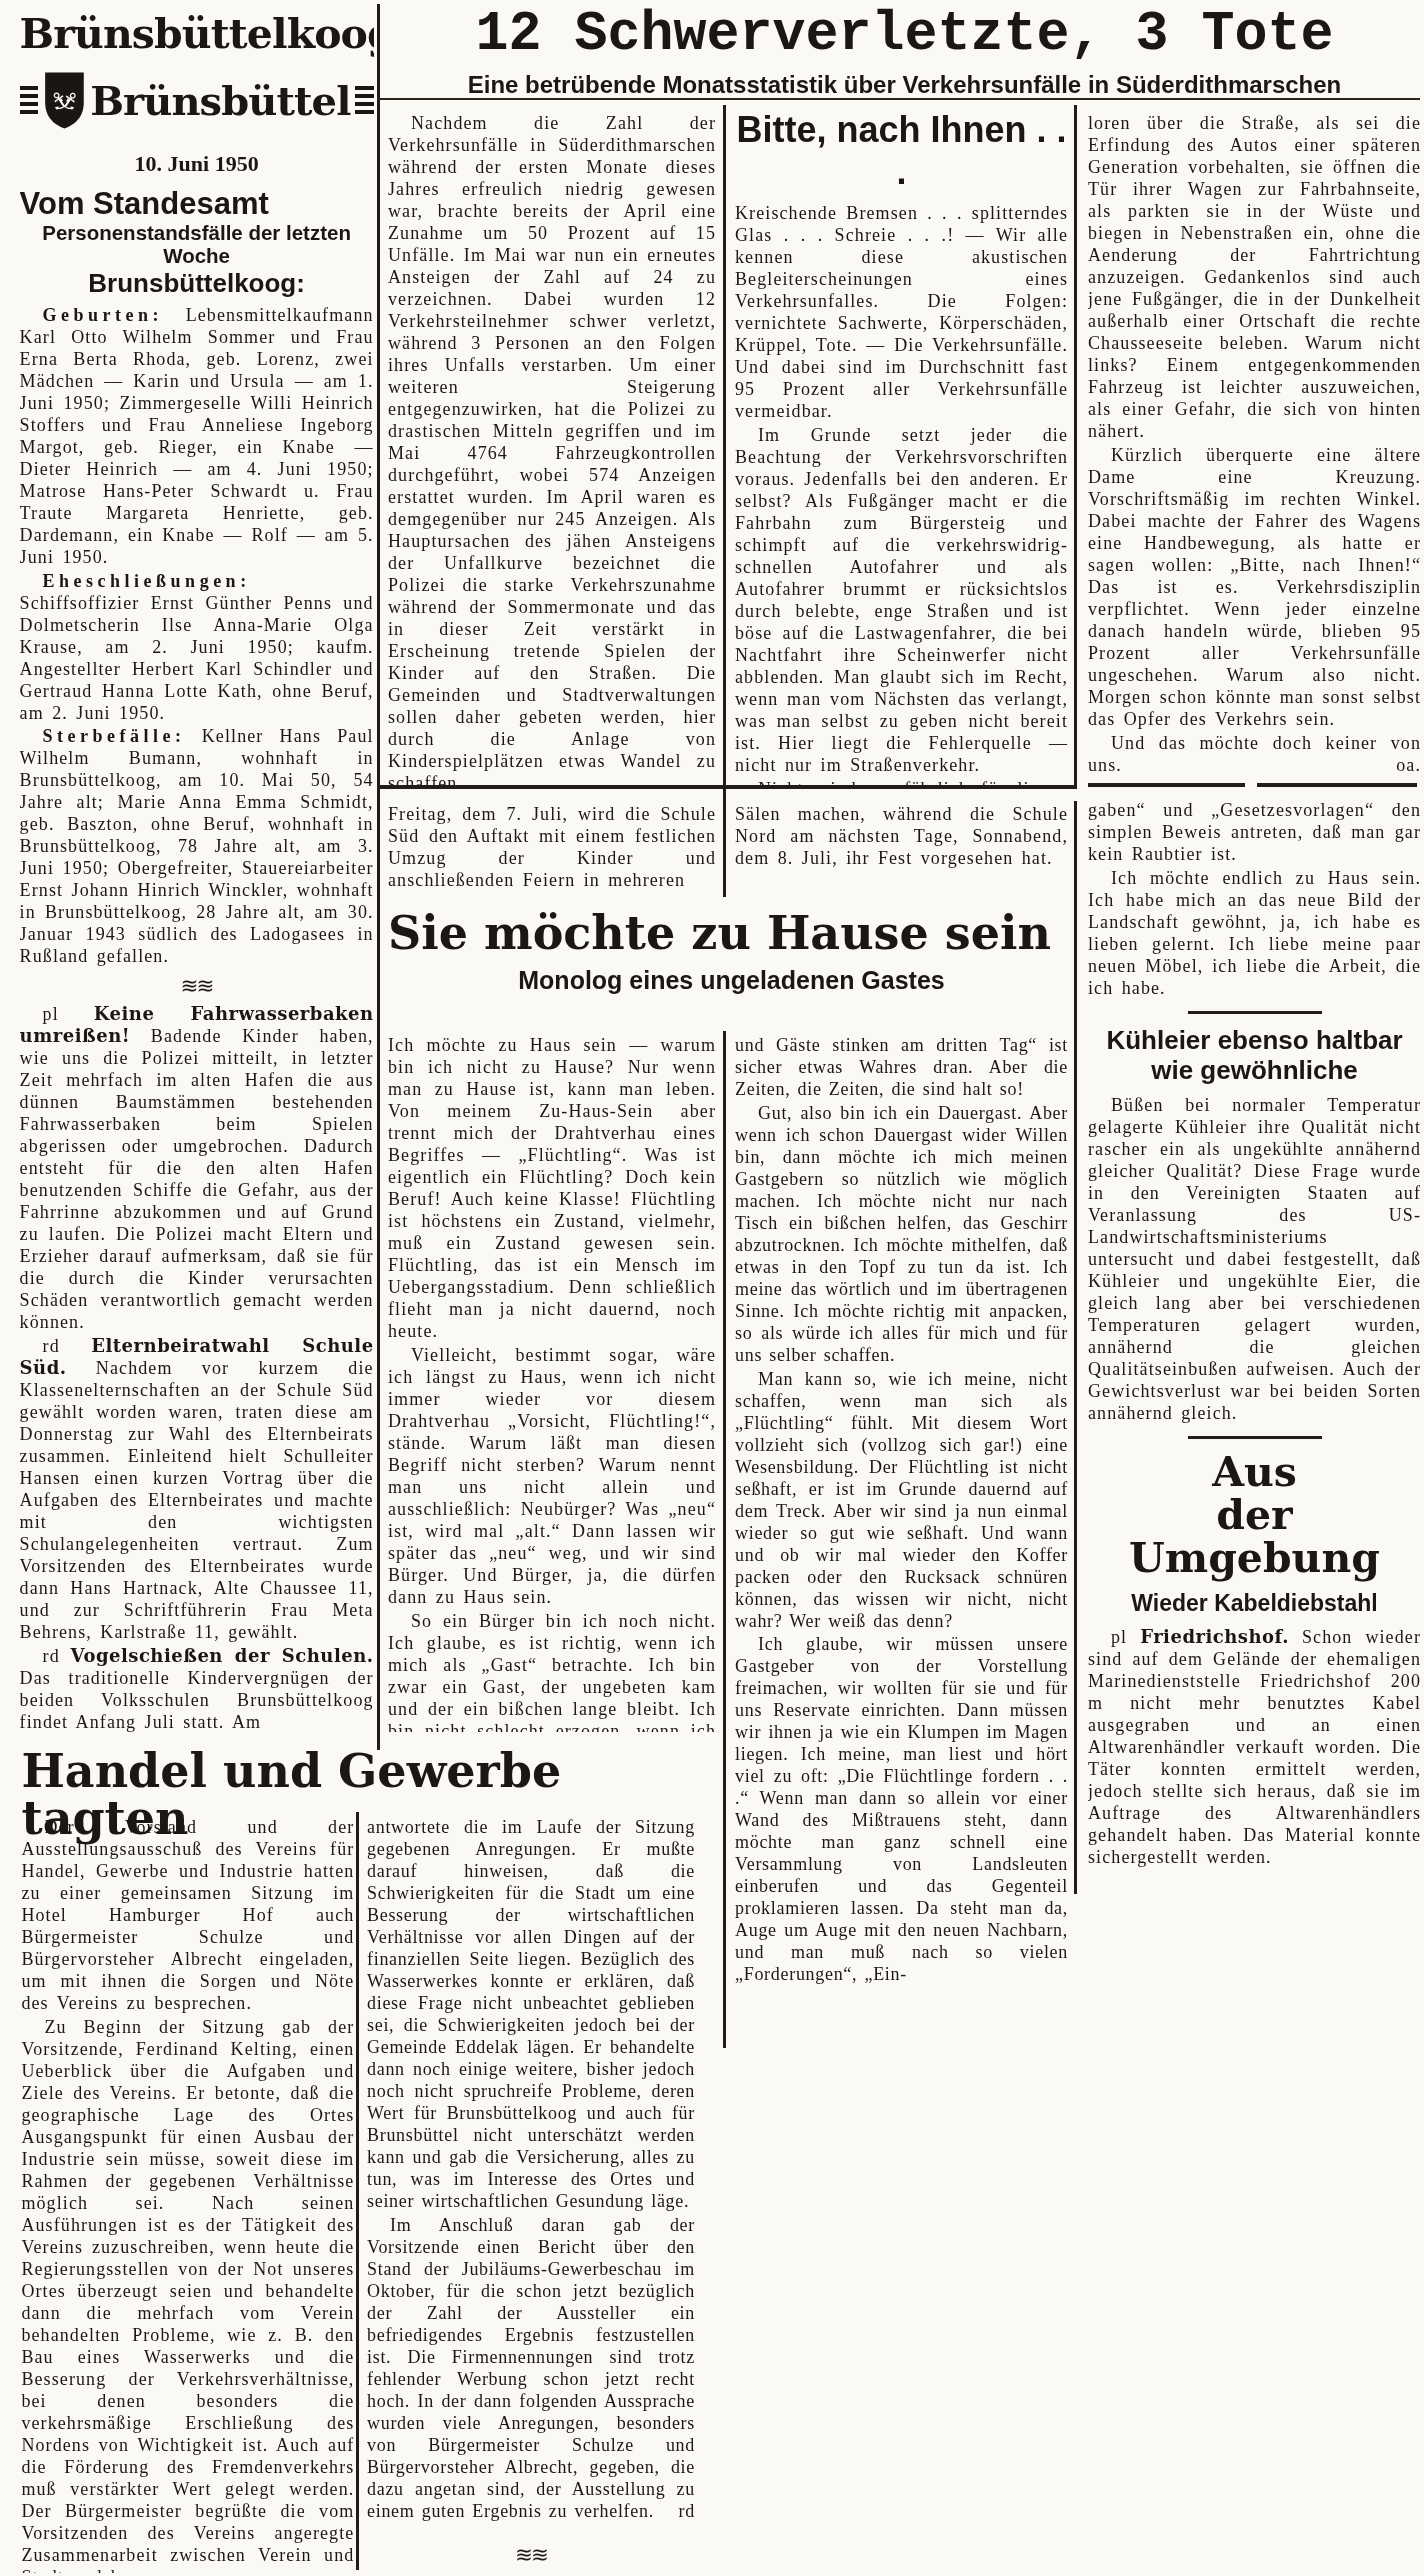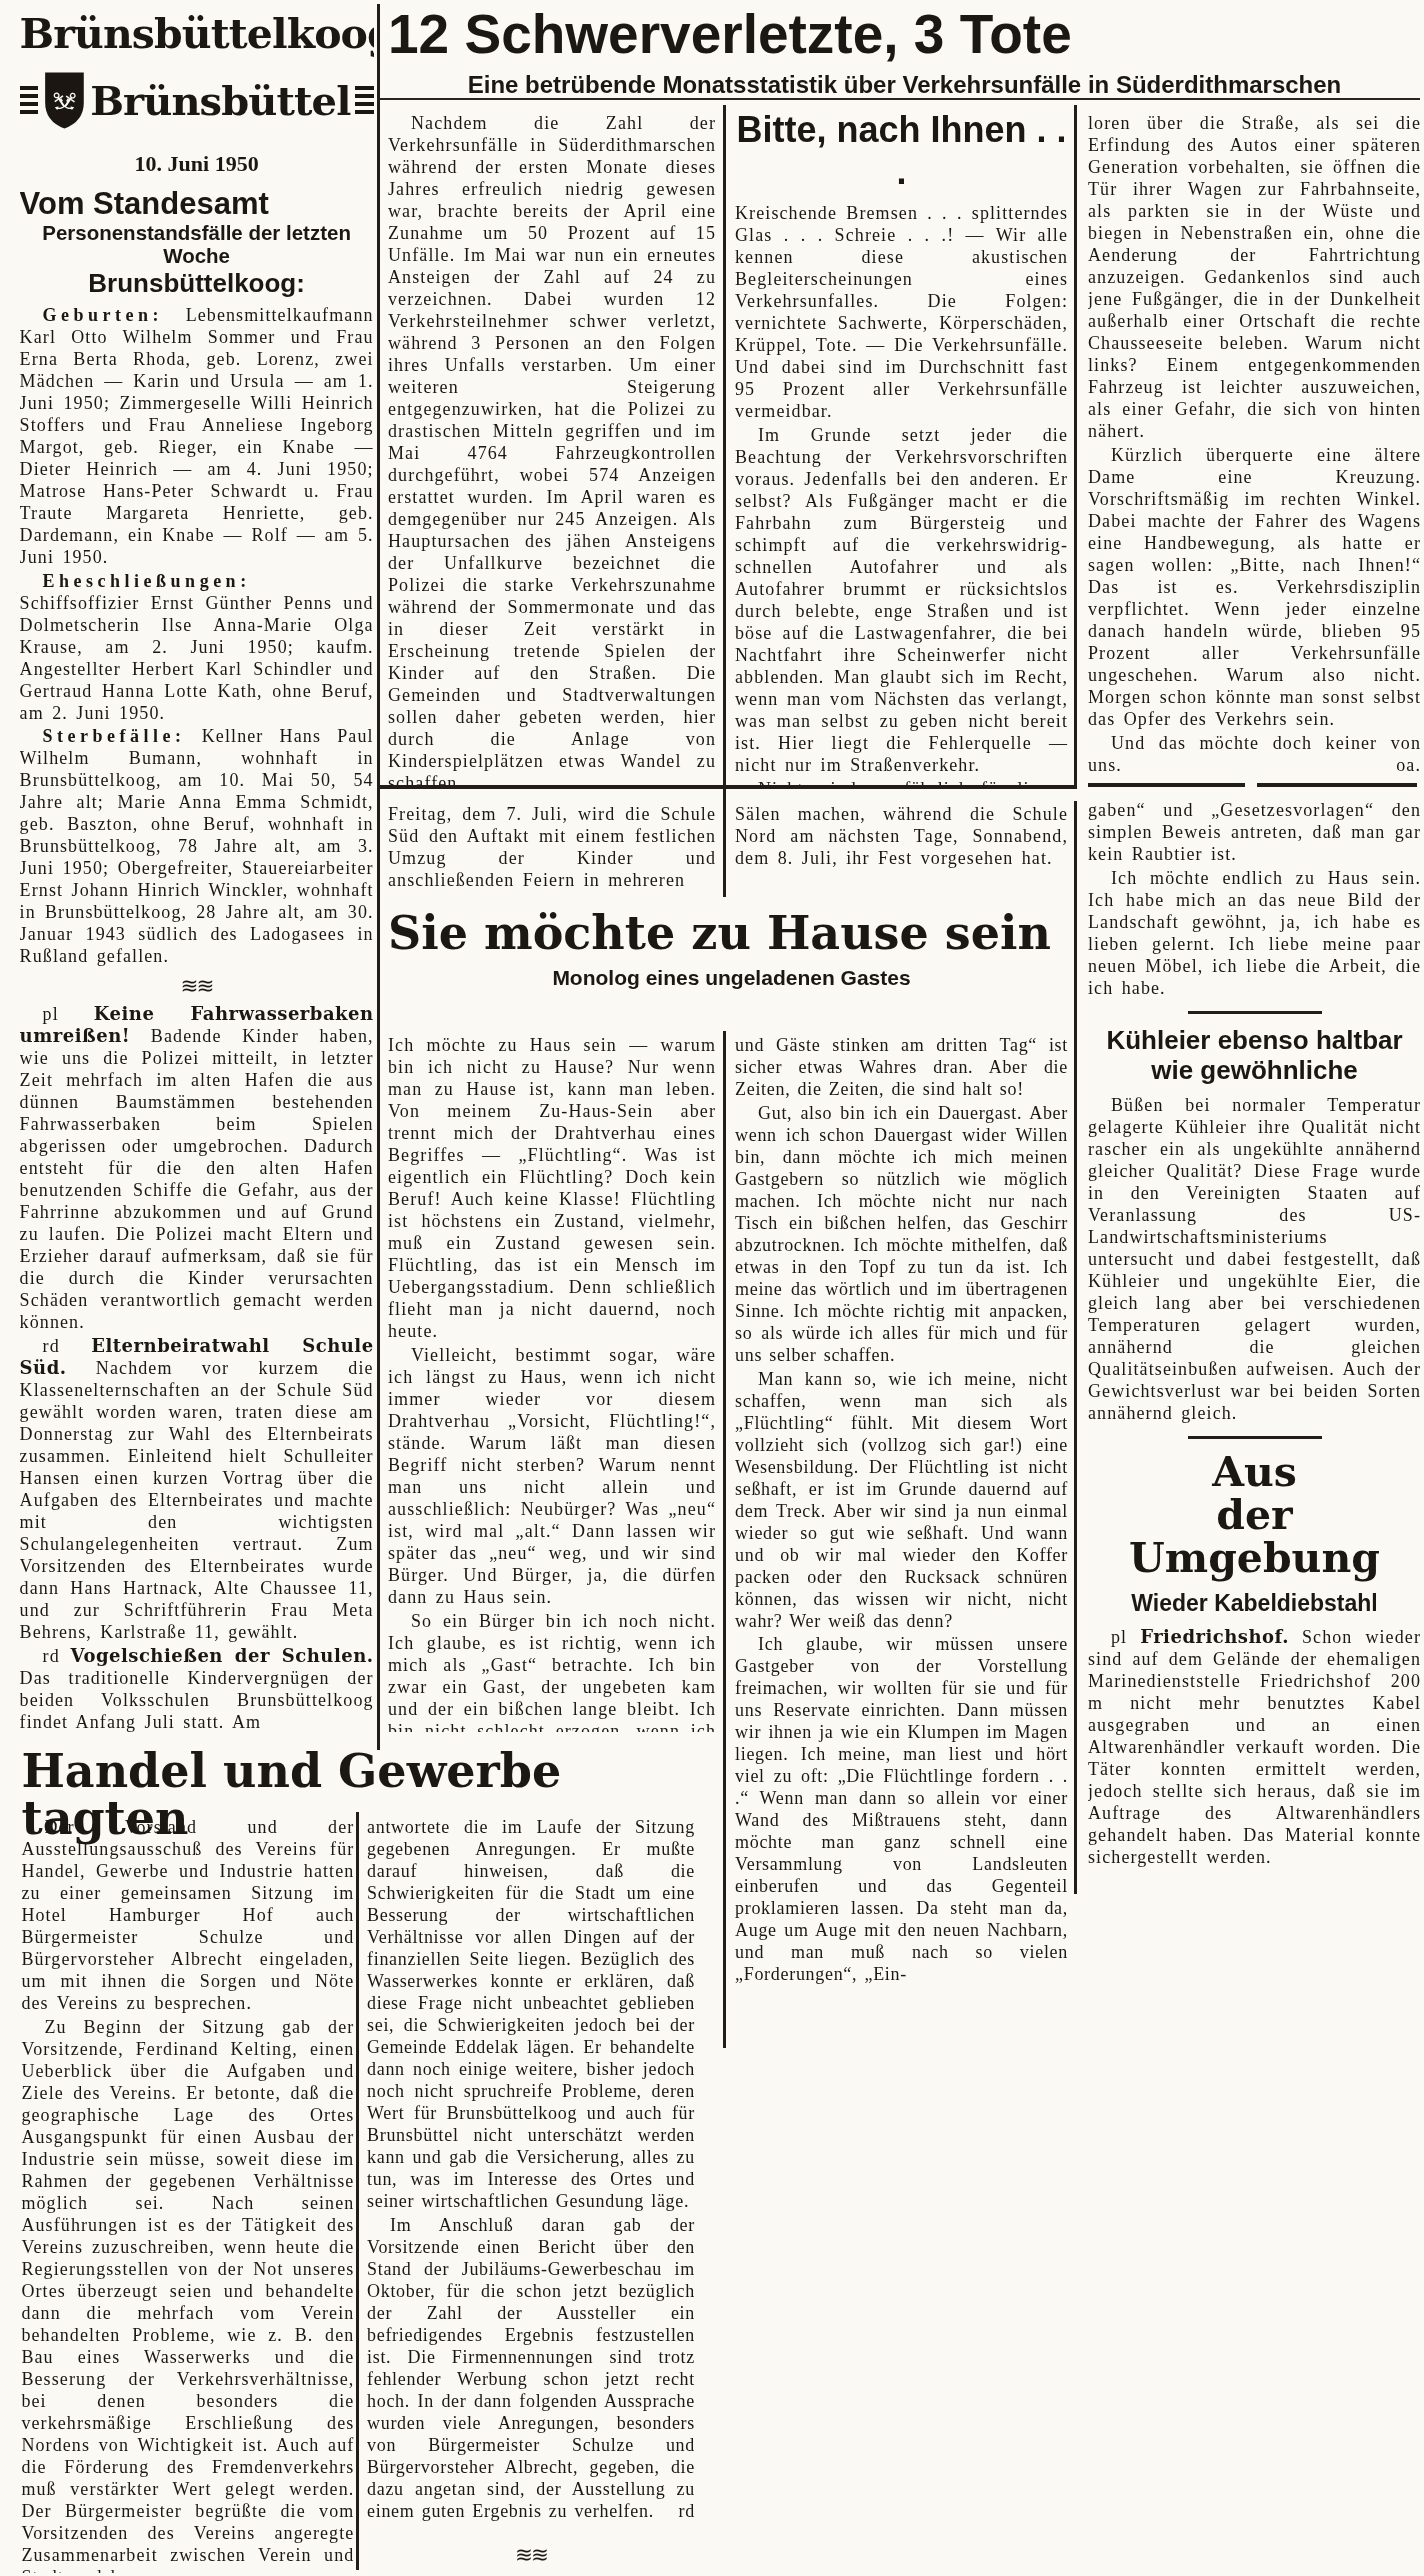--- a/index.html
+++ b/index.html
@@ -33,42 +33,42 @@
                  line-height:1.0; margin-top:7.1px; }
   .mast-line2 { display:flex; align-items:center; justify-content:center;
                 gap:4.5px; margin-top:9px; }
   .mast-title2 { font-family:"DejaVu Serif", serif; font-weight:bold;
                  font-size:40px; letter-spacing:-0.9px; }
   .crest { width:53px; height:73px; }
   .pennant { width:23px; height:30px;
              background:repeating-linear-gradient(#1b1612 0 4.5px, rgba(0,0,0,0) 4.5px 8px); }
   .mast-date { text-align:center; font-weight:bold; font-size:22px; margin:14.2px 0 10.7px; }
   
-  .h-slab-xl { font-family:Liberation Sans, sans-serif; font-weight:bold; font-size:55px;
-               line-height:1.0; letter-spacing:0; }
+  .h-slab-xl { font-family:Liberation Mono, monospace; font-weight:bold; font-size:55px;
+               text-align:center; line-height:1.0; letter-spacing:0; }
   .h-slab-lg { font-family:"DejaVu Serif", serif; font-weight:bold; font-size:46px;
                text-align:left; line-height:1.02; }
   .h-slab-md { font-family:"DejaVu Serif", serif; font-weight:bold; font-size:41px;
                text-align:center; line-height:1.05; }
   .h-sans-xl { font-family:"Liberation Sans", sans-serif; font-weight:bold;
                font-size:24px; text-align:center; }
   .h-sans-lg { font-family:"Liberation Sans", sans-serif; font-weight:bold;
                font-size:31px; line-height:1.05; }
   .h-sans-md { font-family:"Liberation Sans", sans-serif; font-weight:bold;
                font-size:20.5px; text-align:center; line-height:1.15; }
   .h-sans-place { font-family:"Liberation Sans", sans-serif; font-weight:bold;
                font-size:26px; text-align:center; }
   .h-sans-col { font-family:"Liberation Sans", sans-serif; font-weight:bold;
                font-size:36px; text-align:center; margin-bottom:9px; }
   .h-sans-two { font-family:"Liberation Sans", sans-serif; font-weight:bold;
                font-size:26px; text-align:center; line-height:1.12; }
   .h-sans-sub { font-family:"Liberation Sans", sans-serif; font-weight:bold;
                font-size:23px; text-align:center; margin-top:9px; }
   .mono-sub { font-family:"Liberation Sans", sans-serif; font-weight:bold;
-              font-size:21px; text-align:center; margin-top:9px; }
+              font-size:25px; text-align:center; margin-top:9px; }
   .mb6 { margin-bottom:5px; } .mb10 { margin-bottom:9px; }
 </style>
 </head>
 <body>
 
 <div class="page">
 
   <div class="vrule" style="left:377px; top:3.6px;  height:1746px;"></div>
   <div class="vrule" style="left:723px; top:105px; height:792px;"></div>
   <div class="vrule" style="left:1074px; top:105px; height:680px;"></div>

